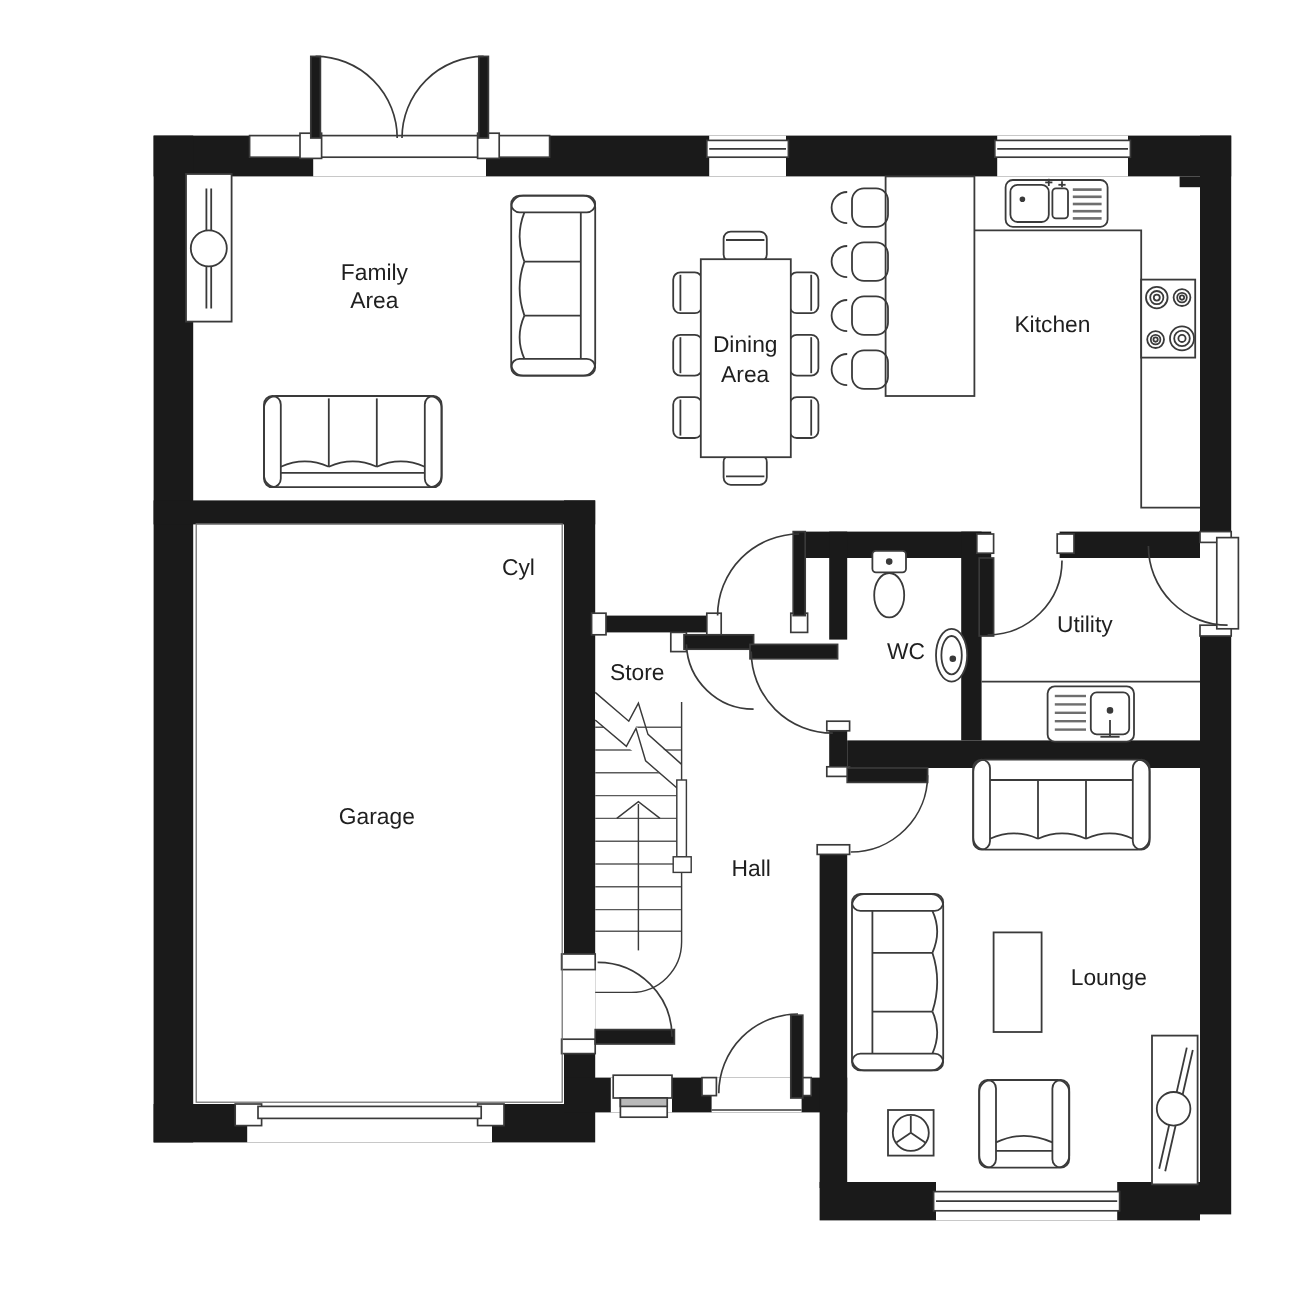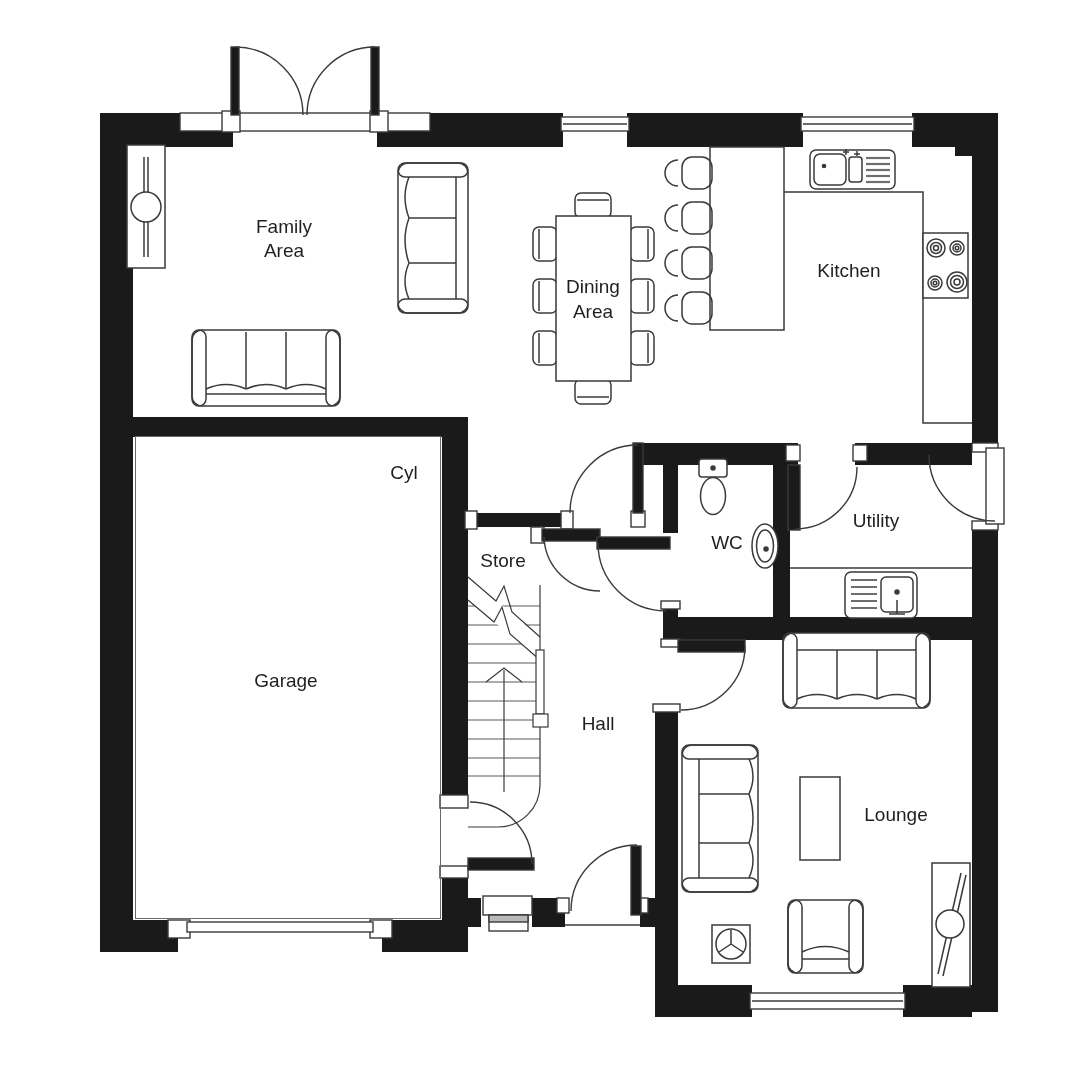--- a/index.html
+++ b/index.html
@@ -1,16 +1,16 @@
 <!DOCTYPE html>
 <html><head>
 <meta charset="utf-8">
 <style>
   html,body{margin:0;padding:0;background:#ffffff;}
-  .stage{width:1034px;height:1080px;position:relative;background:#fff;}
+  .stage{width:1034px;height:1080px;position:relative;background:#fff;margin-left:28px;}
   svg{display:block;}
   .room-label{
     font-family:"Liberation Sans","DejaVu Sans",sans-serif;
     font-size:19px;
     fill:#1f1f1f;
   }
 </style>
 </head>
 <body>
 

